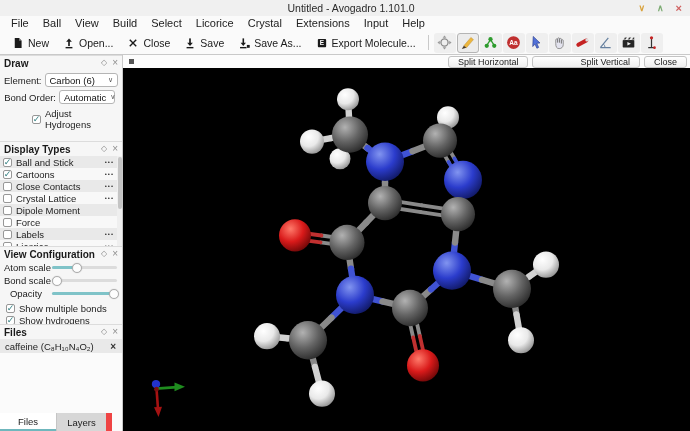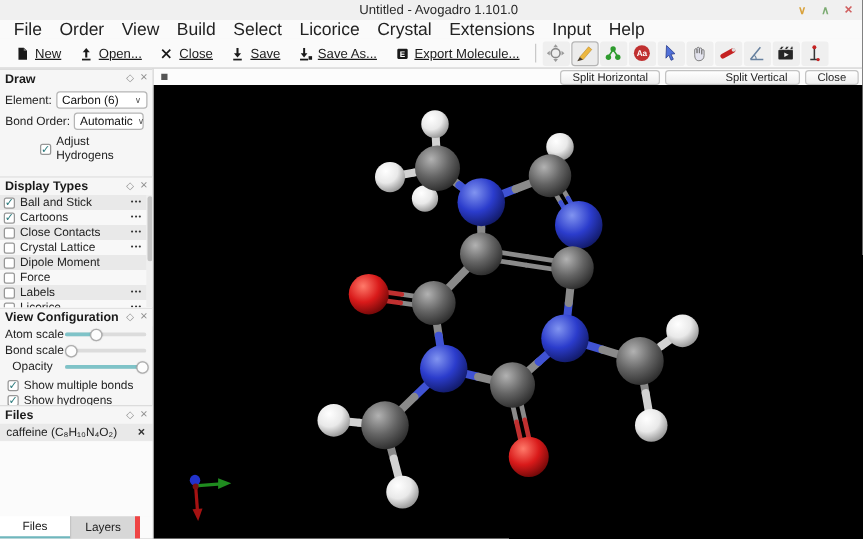--- a/index.html
+++ b/index.html
@@ -10,26 +10,26 @@
   .titlebar { height:16px; background:#f0f0f0; position:relative; flex:0 0 16px; }
   .titlebar .title { position:absolute; left:12px; right:0; top:0; text-align:center; font-size:10.5px; line-height:16px; color:#2a2a2a; }
   .win-controls { position:absolute; right:8px; top:0; height:16px; display:flex; gap:12px; align-items:center; }
   .win-btn { font-size:9px; font-weight:bold; line-height:16px; cursor:default; }
   .win-btn.min { color:#d9a23c; }
   .win-btn.max { color:#7cab72; }
   .win-btn.close { color:#d06060; font-size:11px; }
 
   
   .menubar { height:15px; background:#fafafa; display:flex; align-items:center; padding-left:4px; flex:0 0 15px; }
-  .menu-item { font-size:14px; color:#222; padding:0 7px; line-height:15px; }
+  .menu-item { font-size:11px; color:#222; padding:0 7px; line-height:15px; }
 
   
   .toolbar { height:24px; background:#fafafa; border-bottom:1px solid #c9c9c9; display:flex; align-items:center; padding:0 5px; flex:0 0 24px; }
   .file-actions { display:flex; align-items:center; }
-  .fa-btn { display:flex; align-items:flex-end; gap:4px; padding:2px 7px; font-size:10.5px; color:#1a1a1a;text-decoration:underline; }
+  .fa-btn { display:flex; align-items:flex-end; gap:4px; padding:2px 7px; font-size:10.5px; color:#1a1a1a; }
   .fa-btn svg { width:12px; height:12px; }
   .toolbar-sep { width:1px; height:15px; background:#c9c9c9; margin:0 5px; }
   .tool-buttons { display:flex; align-items:center; gap:1px; }
   .tool-btn { width:22px; height:20px; display:flex; align-items:center; justify-content:center; border:1px solid transparent; border-radius:3px; }
   .tool-btn.selected { background:#ececec; border-color:#b5b5b5; }
   .tool-btn svg { width:15px; height:15px; }
 
   
   .main { flex:1; display:flex; min-height:0; }
 
@@ -75,21 +75,21 @@
   .files-dock { flex:0 0 29px; }
   .file-row { height:14px; background:#e9e9e9; display:flex; align-items:center; padding:0 6px 0 5px; font-size:9.5px; color:#222; }
   .file-row .fname { flex:1; white-space:nowrap; overflow:hidden; }
   .file-row .fclose { color:#333; font-size:10px; font-weight:bold; }
 
   .sidebar-spacer { flex:1; background:#fbfbfb; }
 
   .bottom-tabs { height:18px; flex:0 0 18px; display:flex; background:#fbfbfb; }
   .tab { width:56px; display:flex; align-items:center; justify-content:center; font-size:9.5px; color:#222; }
   .tab.active { background:#fff; border-bottom:2px solid #6fb7bd; }
-  .tab.inactive { background:#d7d7d7; border-right:4px solid #ef4444; border-left:1px solid #c5c5c5; }
+  .tab.inactive { background:#d7d7d7; border-right:6px solid #ef4444; border-left:1px solid #c5c5c5; }
 
   
   .viewport { flex:1; display:flex; flex-direction:column; min-width:0; }
   .viewport-header { height:13px; flex:0 0 13px; background:#fcfcfc; display:flex; align-items:center; justify-content:space-between; padding:0 3px; }
   .vp-icon { width:5px; height:5px; background:#555; margin-left:3px; }
   .vp-buttons { display:flex; gap:4px; }
   .vp-btn { font-size:9px; line-height:11px; height:12px; padding:0 9px; border:1px solid #c3c3c3; border-radius:3px; background:linear-gradient(#ffffff,#eeeeee); color:#222; }
   .canvas { flex:1; background:#000; position:relative; overflow:hidden; }
   .canvas svg { position:absolute; inset:0; width:100%; height:100%; }
 </style>
@@ -102,21 +102,21 @@
     <span class="title">Untitled - Avogadro 1.101.0</span>
     <div class="win-controls" id="win-controls">
         <span class="win-btn min">∨</span>
         <span class="win-btn max">∧</span>
         <span class="win-btn close">×</span>
       </div>
   </div>
 
   <div class="menubar" id="menubar">
       <span class="menu-item">File</span>
-      <span class="menu-item">Order</span>
+      <span class="menu-item">Ball</span>
       <span class="menu-item">View</span>
       <span class="menu-item">Build</span>
       <span class="menu-item">Select</span>
       <span class="menu-item">Licorice</span>
       <span class="menu-item">Crystal</span>
       <span class="menu-item">Extensions</span>
       <span class="menu-item">Input</span>
       <span class="menu-item">Help</span>
     </div>
 

